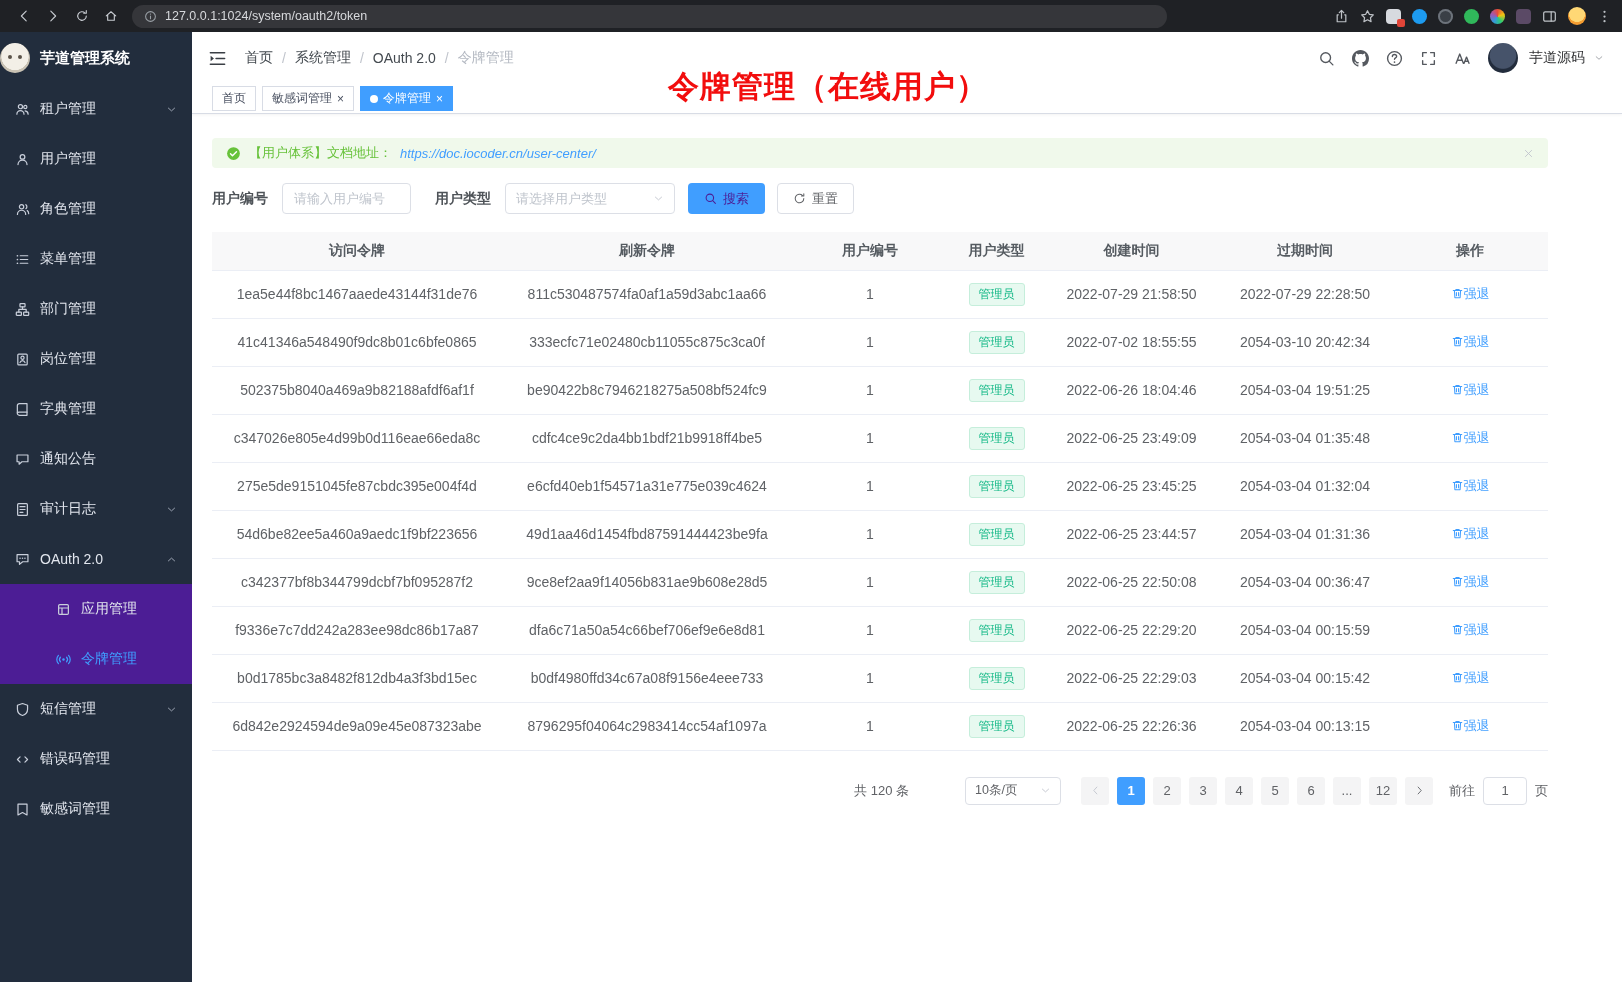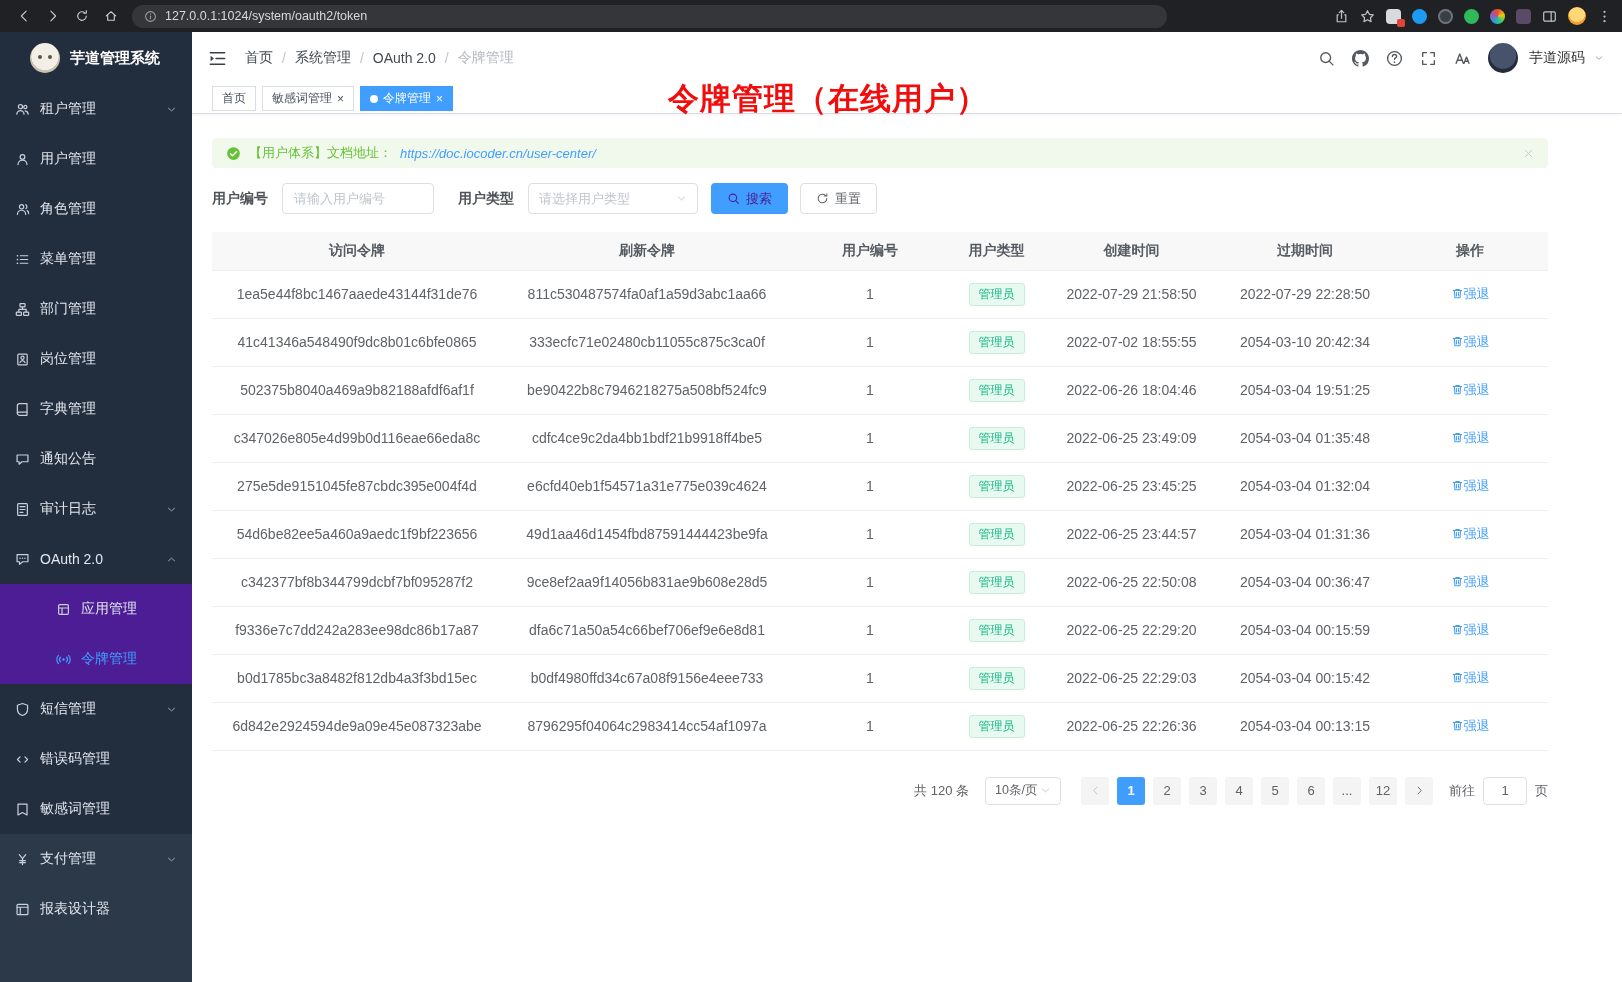--- a/index.html
+++ b/index.html
@@ -16,21 +16,21 @@
   .url-pill .icon { width:13px; height:13px; color:#9aa0a6; }
   .browser-right { margin-left:auto; display:flex; align-items:center; gap:11px; }
   .browser-right .icon { width:15px; height:15px; }
   .ext { width:15px; height:15px; border-radius:50%; position:relative; flex:none; cursor:pointer; }
   .ext.sq { border-radius:4px; }
   .ext-badge { position:absolute; right:-4px; bottom:-3px; min-width:8px; height:8px; background:#e04438; border-radius:2px; }
   .b-avatar { width:18px; height:18px; border-radius:50%; background:radial-gradient(circle at 50% 38%, #ffd875 55%, #f59d31 58%); cursor:pointer; }
 
   
   .sidebar { position:absolute; left:0; top:32px; bottom:0; width:192px; background:#222d3d; color:#dfe4ec; display:flex; flex-direction:column; z-index:30; }
-  .logo-bar { height:52px; display:flex; align-items:center; gap:10px; padding:0 30px; flex:none; cursor:pointer; }
+  .logo-bar { height:52px; display:flex; align-items:center; gap:10px; padding:0 0; flex:none; cursor:pointer; }
   .logo-avatar { width:30px; height:30px; border-radius:50%; background:radial-gradient(circle at 50% 45%, #f3efe7 60%, #c9c2b4 62%); position:relative; flex:none; }
   .logo-avatar::before, .logo-avatar::after { content:""; position:absolute; top:12px; width:4px; height:4px; border-radius:50%; background:#5b5349; }
   .logo-avatar::before { left:8px; } .logo-avatar::after { right:8px; }
   .logo-title { font-size:15px; font-weight:700; color:#fff; white-space:nowrap; }
   .menu-item { height:50px; display:flex; align-items:center; gap:10px; padding:0 15px; font-size:14px; color:#e2e6ee; cursor:pointer; white-space:nowrap; }
   .menu-item .icon { width:15px; height:15px; color:#c9cfdb; }
   .menu-item .chev { margin-left:auto; width:11px; height:11px; color:#aab2c0; }
   .menu-item.sub { padding-left:56px; background:#4c1d95; }
   .menu-item.active, .menu-item.active .icon { color:#409eff; }
   .sidebar-bottom { flex:1; background:#2b3949; }
@@ -49,53 +49,53 @@
   .caret { width:10px; height:10px; color:#909399; margin-left:-8px; cursor:pointer; }
 
   
   .tabs-bar { position:absolute; left:192px; top:84px; right:0; height:30px; background:#fff; border-bottom:1px solid #d8dce5; box-shadow:0 1px 3px rgba(0,0,0,.05); display:flex; align-items:center; gap:6px; padding-left:20px; z-index:9; }
   .tab { display:inline-flex; align-items:center; gap:5px; height:25px; padding:0 9px; border:1px solid #d8dce5; background:#fff; color:#495060; font-size:12px; cursor:pointer; }
   .tab.active { background:#409eff; border-color:#409eff; color:#fff; }
   .tab .dot { width:8px; height:8px; border-radius:50%; background:#fff; display:inline-block; }
   .tab .tab-close { font-size:12px; line-height:1; cursor:pointer; }
 
   
-  .annotation { position:absolute; left:668px; top:78px; font-size:31px; font-weight:700; color:#f20d0d; z-index:40; letter-spacing:1px; white-space:nowrap; }
+  .annotation { position:absolute; left:668px; top:66px; font-size:31px; font-weight:700; color:#f20d0d; z-index:40; letter-spacing:1px; white-space:nowrap; }
 
   
   .content { position:absolute; left:192px; top:114px; right:0; bottom:0; background:#fff; padding:24px 74px 0 20px; overflow:hidden; }
 
   .alert { height:30px; background:#f0f9eb; border-radius:4px; display:flex; align-items:center; gap:8px; padding:0 14px; font-size:13px; color:#67c23a; position:relative; }
   .alert .check { width:15px; height:15px; }
   .alert a { color:#409eff; text-decoration:none;font-style:italic; }
   .alert .alert-close { position:absolute; right:14px; color:#c0c4cc; width:11px; height:11px; cursor:pointer; }
 
   .filter-row { display:flex; align-items:center; margin-top:15px; font-size:14px; }
   .f-group { display:flex; align-items:center; margin-right:24px; }
   .f-group.tight { margin-right:13px; }
   .f-label { font-weight:700; color:#4e5358; margin-right:14px; white-space:nowrap; }
-  .f-input { width:152px; height:31px; border:1px solid #dcdfe6; border-radius:4px; padding:0 11px; font-size:13px; color:#606266; outline:none; font-family:inherit; }
+  .f-input { width:129px; height:31px; border:1px solid #dcdfe6; border-radius:4px; padding:0 11px; font-size:13px; color:#606266; outline:none; font-family:inherit; }
   .f-input::placeholder { color:#bfc4cc; }
   .f-select { width:170px; height:31px; border:1px solid #dcdfe6; border-radius:4px; display:flex; align-items:center; justify-content:space-between; padding:0 10px; color:#bfc4cc; font-size:13px; cursor:pointer; background:#fff; }
   .f-select .icon { width:11px; height:11px; color:#c0c4cc; }
   .btn { height:31px; border-radius:4px; display:inline-flex; align-items:center; gap:6px; padding:0 15px; font-size:13px; cursor:pointer; border:1px solid transparent; font-family:inherit; }
   .btn .icon { width:13px; height:13px; }
   .btn-primary { background:#409eff; color:#4c1d95; margin-right:12px; }
   .btn-plain { background:#fff; border-color:#dcdfe6; color:#606266; }
 
   table { width:100%; border-collapse:collapse; table-layout:fixed; margin-top:18px; }
   thead th { height:38px; background:#f8f8f9; color:#555b61; font-size:14px; font-weight:700; border-bottom:1px solid #ebeef5; text-align:center; }
   tbody td { height:48px; border-bottom:1px solid #ebeef5; font-size:14px; color:#5f6266; text-align:center; overflow:hidden; white-space:nowrap; }
   .tag { display:inline-block; background:#e7f9f0; border:1px solid #c5eedb; color:#12b886; font-size:12px; padding:2px 9px; border-radius:3px; }
   .action-link { color:#409eff; font-size:13px; display:inline-flex; align-items:center; cursor:pointer; text-decoration:none; }
   .action-link .icon { width:13px; height:13px; }
 
   .pagination { display:flex; align-items:center; justify-content:flex-end; gap:8px; margin-top:26px; font-size:13px; color:#606266; }
   .pg-total { margin-right:8px; white-space:nowrap; }
-  .pg-size { width:76px; height:28px; border:1px solid #dcdfe6; border-radius:4px; display:flex; align-items:center; justify-content:space-between; padding:0 9px; font-size:12.5px; color:#606266; cursor:pointer; margin-right:12px; background:#fff; }
+  .pg-size { width:96px; height:28px; border:1px solid #dcdfe6; border-radius:4px; display:flex; align-items:center; justify-content:space-between; padding:0 9px; font-size:12.5px; color:#606266; cursor:pointer; margin-right:12px; background:#fff;margin-left:40px; }
   .pg-size .icon { width:11px; height:11px; color:#c0c4cc; }
   .pg-btn { min-width:28px; height:28px; border-radius:3px; background:#f4f4f5; color:#606266; display:inline-flex; align-items:center; justify-content:center; font-size:13px; cursor:pointer; border:none; padding:0 6px; font-family:inherit; }
   .pg-btn.active { background:#409eff; color:#fff; font-weight:700; }
   .pg-btn .icon { width:11px; height:11px; }
   .pg-btn.prev { color:#c0c4cc; }
   .pg-goto { display:flex; align-items:center; gap:8px; margin-left:8px; }
   .pg-input { width:44px; height:28px; border:1px solid #dcdfe6; border-radius:4px; text-align:center; font-size:13px; color:#606266; outline:none; font-family:inherit; }
   #page-list { display:contents; }
 </style>
 </head>
@@ -337,44 +337,20 @@
       </div>
       <div class="menu-item">
         <span class="icon">
           <svg viewBox="0 0 16 16">
             <path d="M3.2 2.2h9.6v11.6l-4.8-2.6-4.8 2.6z"></path>
           </svg>
         </span>
         <span>敏感词管理</span>
       </div>
     </nav>
-  <div id="sidebar-bottom" class="sidebar-bottom">
-      <div class="menu-item">
-        <span class="icon">
-          <svg viewBox="0 0 16 16">
-            <path d="M4.6 2.8L8 7l3.4-4.2M8 7v6.4M5 9.2h6M5 11.4h6"></path>
-          </svg>
-        </span>
-        <span>支付管理</span>
-        <span class="icon chev">
-          <svg viewBox="0 0 16 16">
-            <path d="M3.5 6l4.5 4 4.5-4"></path>
-          </svg>
-        </span>
-      </div>
-      <div class="menu-item">
-        <span class="icon">
-          <svg viewBox="0 0 16 16">
-            <rect x="2.2" y="2.6" width="11.6" height="10.8" rx="1"></rect>
-            <path d="M2.2 5.6h11.6M5.6 5.6v7.8"></path>
-          </svg>
-        </span>
-        <span>报表设计器</span>
-      </div>
-    </div>
 </aside>
 
 <header class="app-header">
   <span class="hamburger">
       <svg viewBox="0 0 16 16">
         <path d="M2 3.2h12M6.8 8h7.2M2 12.8h12"></path>
         <path d="M2.2 5.6v4.8L5 8z" fill="currentColor" stroke="none"></path>
       </svg>
     </span>
   <nav class="breadcrumb" id="breadcrumb">

